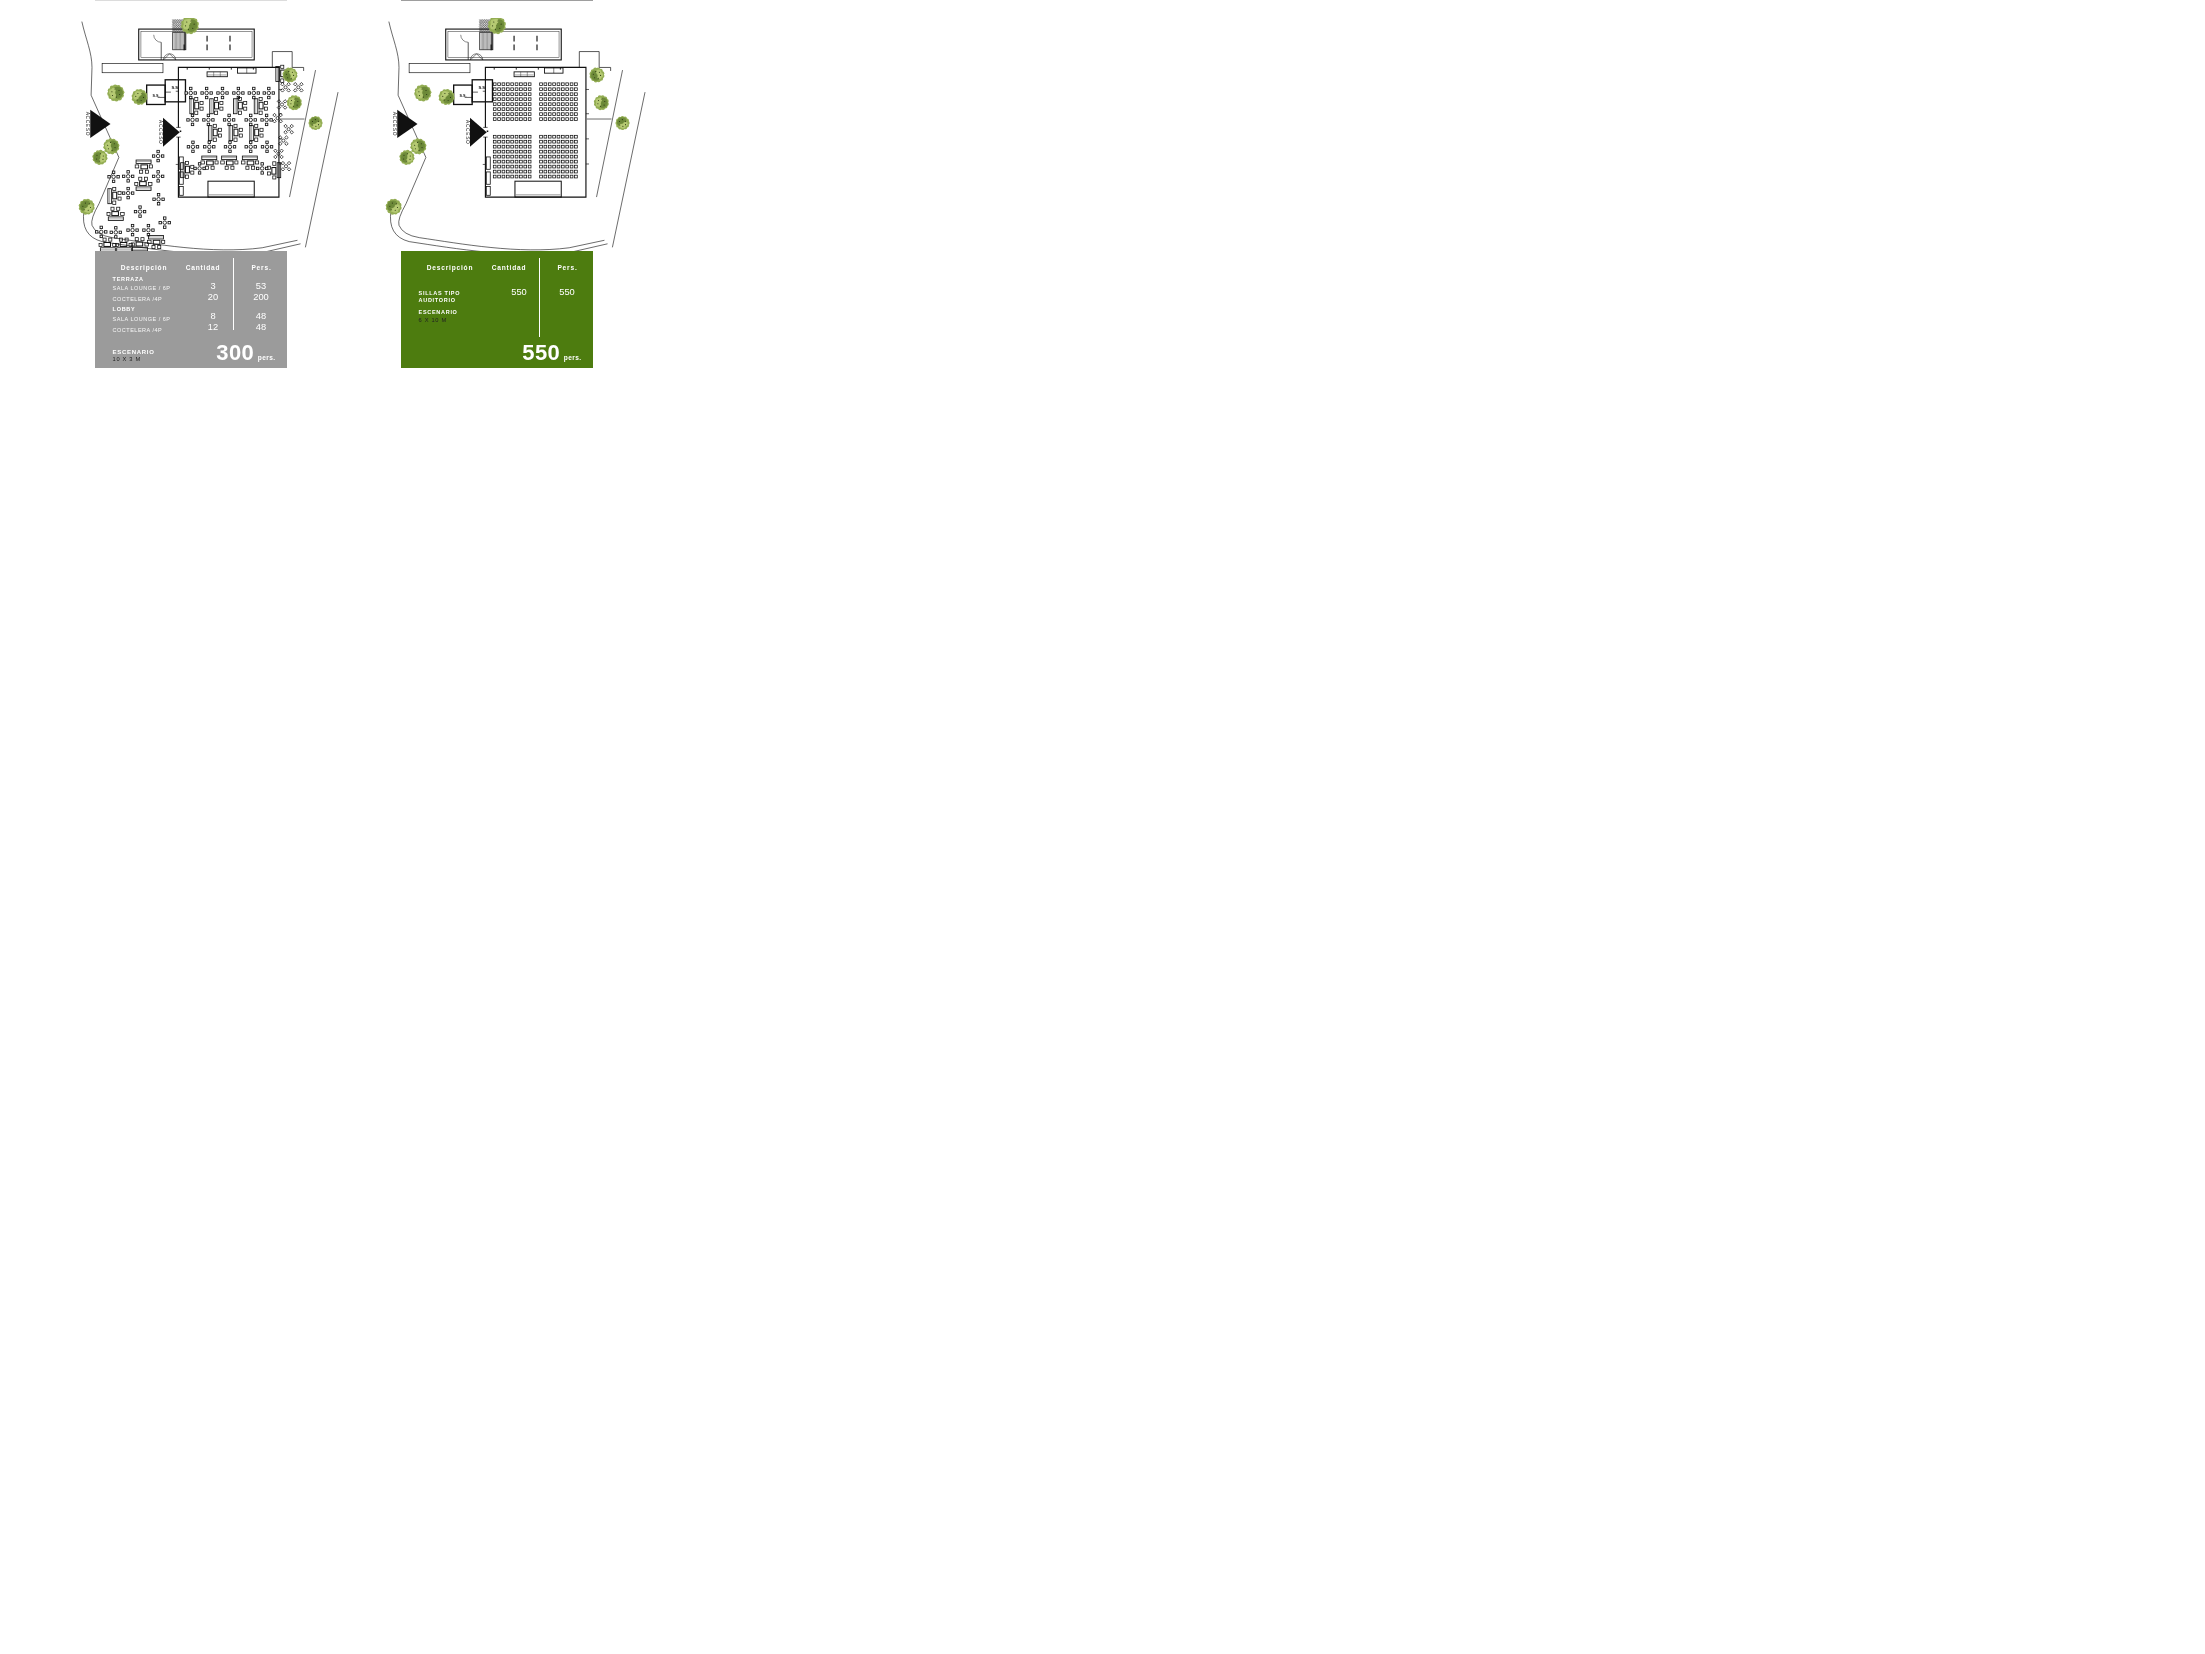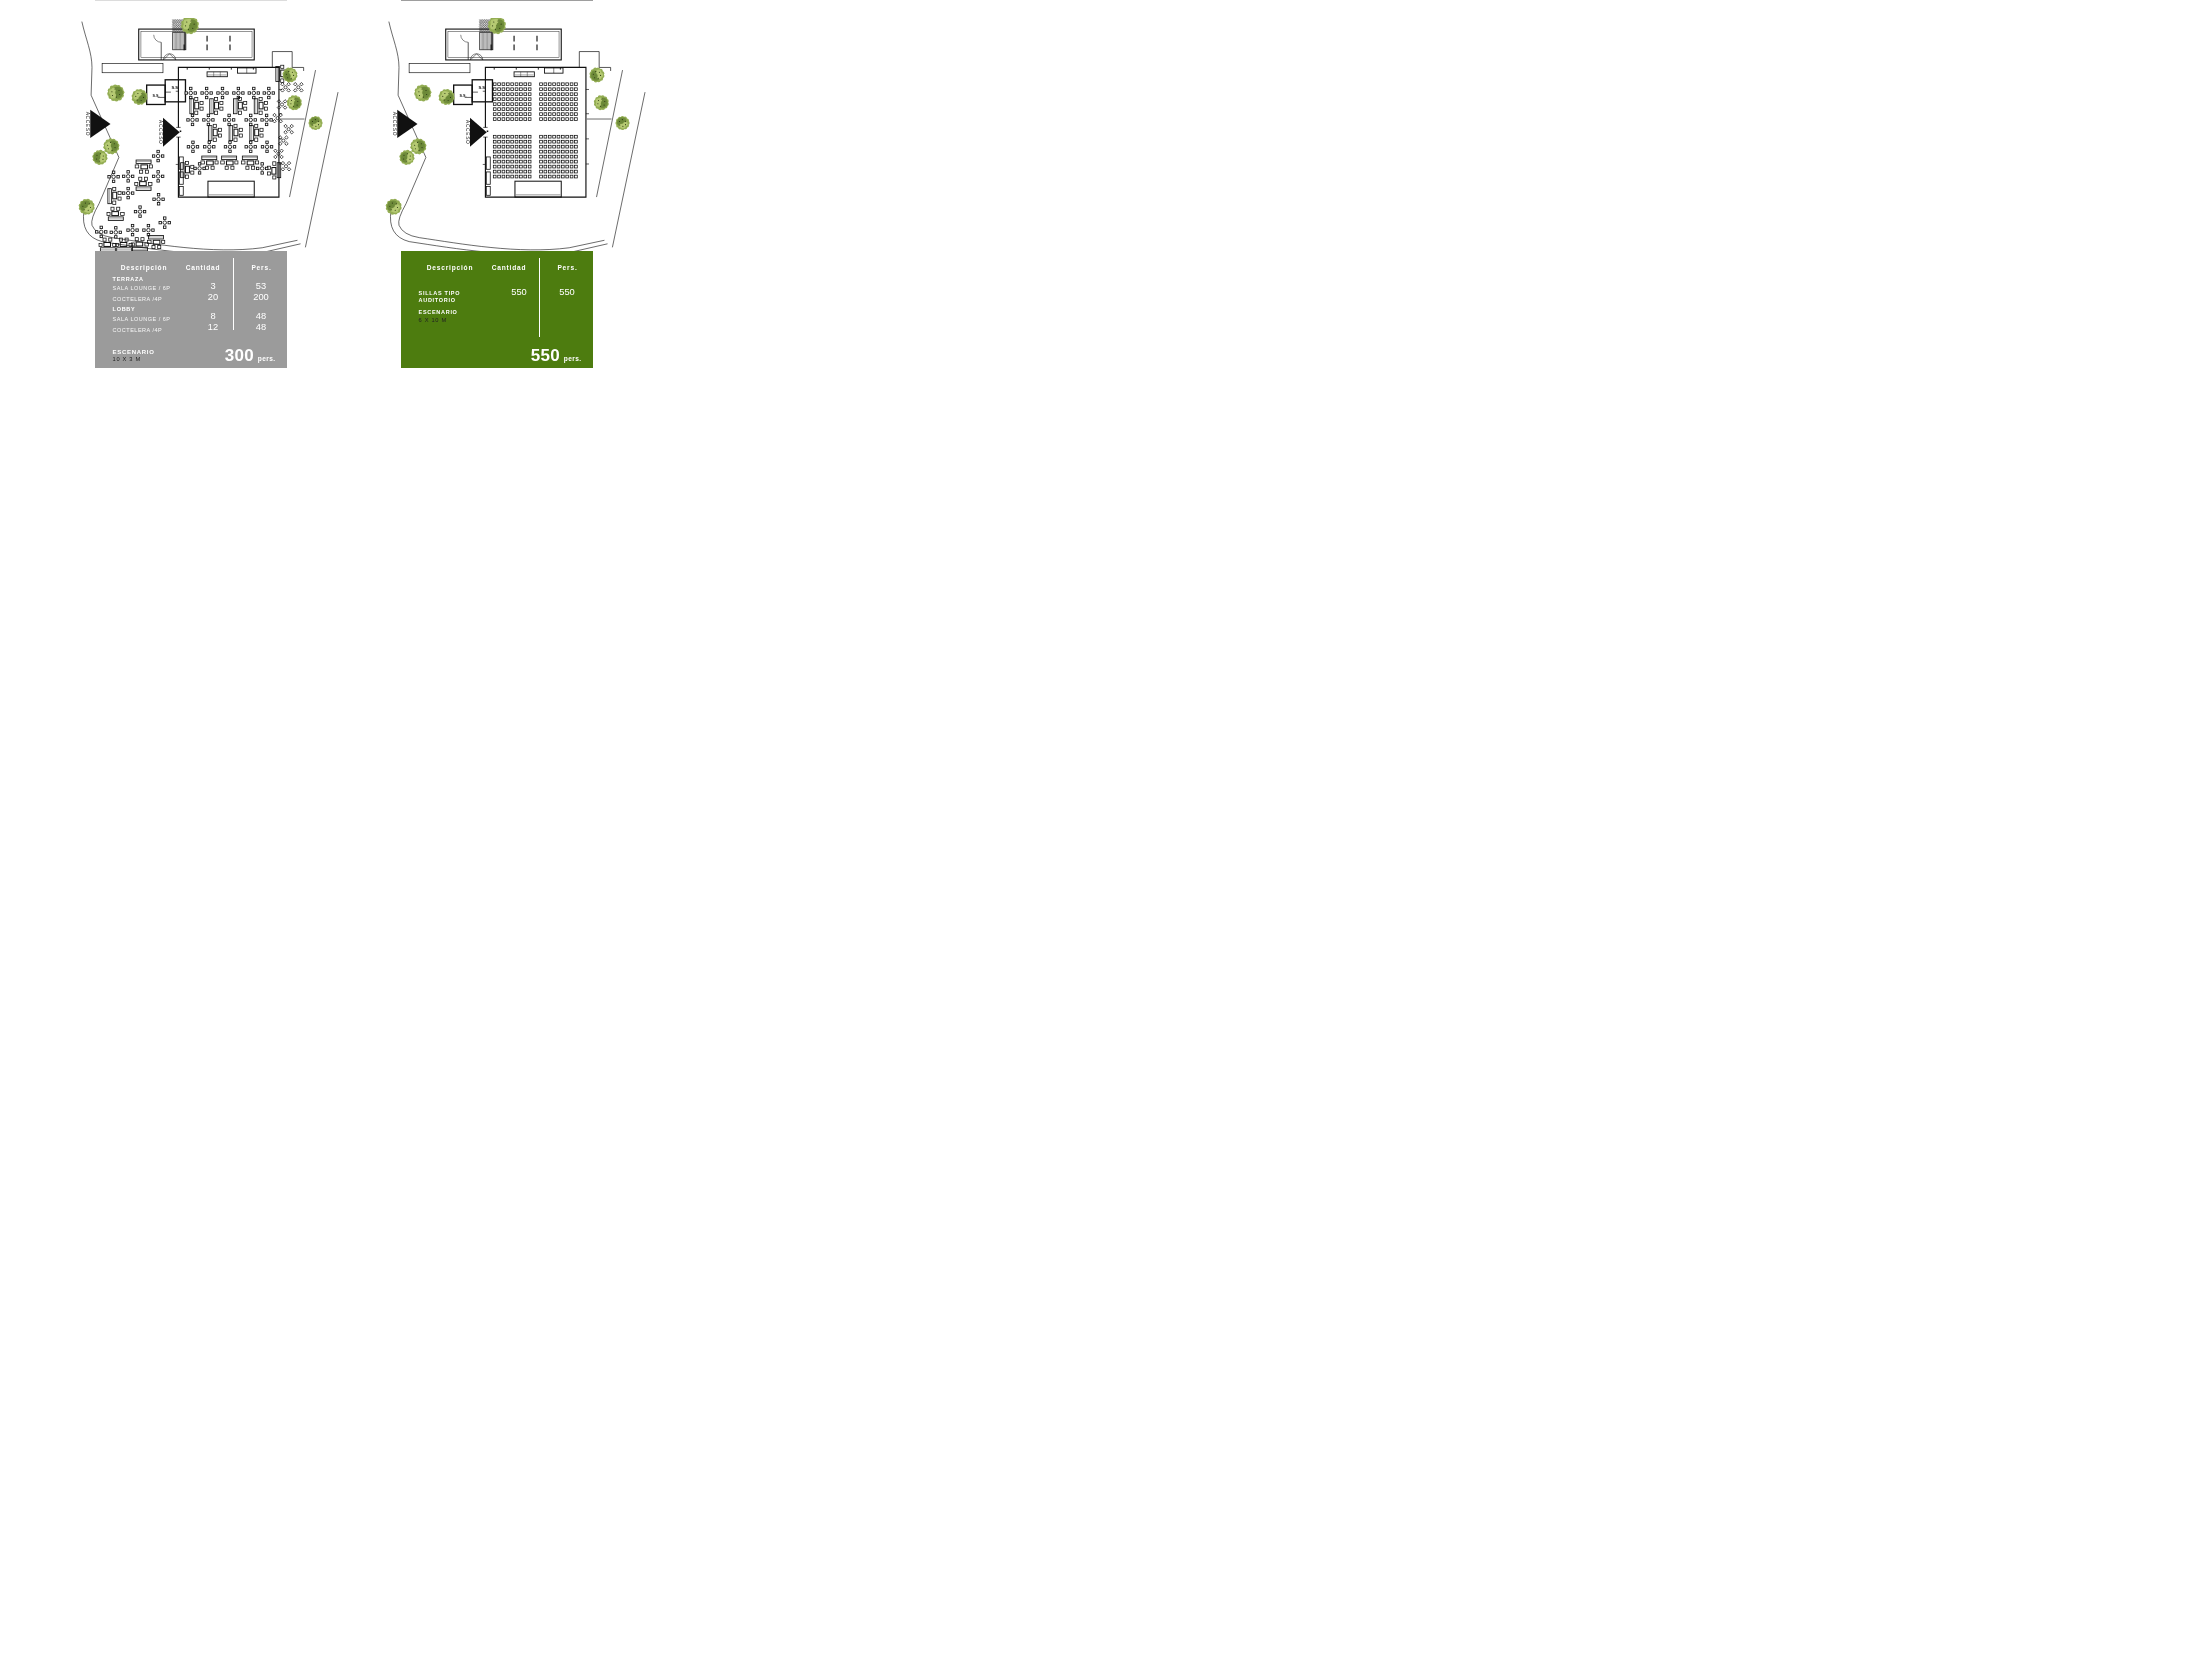--- a/index.html
+++ b/index.html
@@ -19,21 +19,21 @@
   .v-divider{position:absolute;left:138px;width:1.1px;background:#ffffff;}
   .sec-title{position:absolute;left:17.6px;width:88px;font-weight:700;font-size:5.5px;letter-spacing:0.7px;}
   .row-label{position:absolute;left:17.6px;width:88px;font-weight:400;font-size:5.5px;letter-spacing:0.5px;color:#f6f6f6;}
   .num{position:absolute;font-size:9.3px;font-weight:400;text-align:center;}
   .num-qty{left:98px;width:40px;}
   .num-pers{left:146px;width:40px;}
   .stage-block{position:absolute;left:17.6px;bottom:7px;}
   .stage-title{font-weight:700;font-size:6px;letter-spacing:0.7px;color:#ffffff;}
   .stage-size{font-weight:400;font-size:5.7px;letter-spacing:0.7px;color:#222222;margin-top:1.3px;}
   .total-block{position:absolute;right:11.5px;bottom:5.3px;display:flex;align-items:baseline;gap:3.5px;}
-  .total-value{font-weight:700;font-size:17px;letter-spacing:0.4px;line-height:1;}
+  .total-value{font-weight:700;font-size:22px;letter-spacing:0.4px;line-height:1;}
   .total-unit{font-weight:700;font-size:6.6px;letter-spacing:0.4px;}
 </style>
 </head>
 <body>
 
 <div id="stage-root">
 
   <div class="top-bar" id="bar-left" style="left: 95px; width: 192px; background: rgb(220, 220, 220);"></div>
   <div class="top-bar" id="bar-right" style="left: 401px; width: 192px; background: rgb(158, 158, 158);"></div>
 

